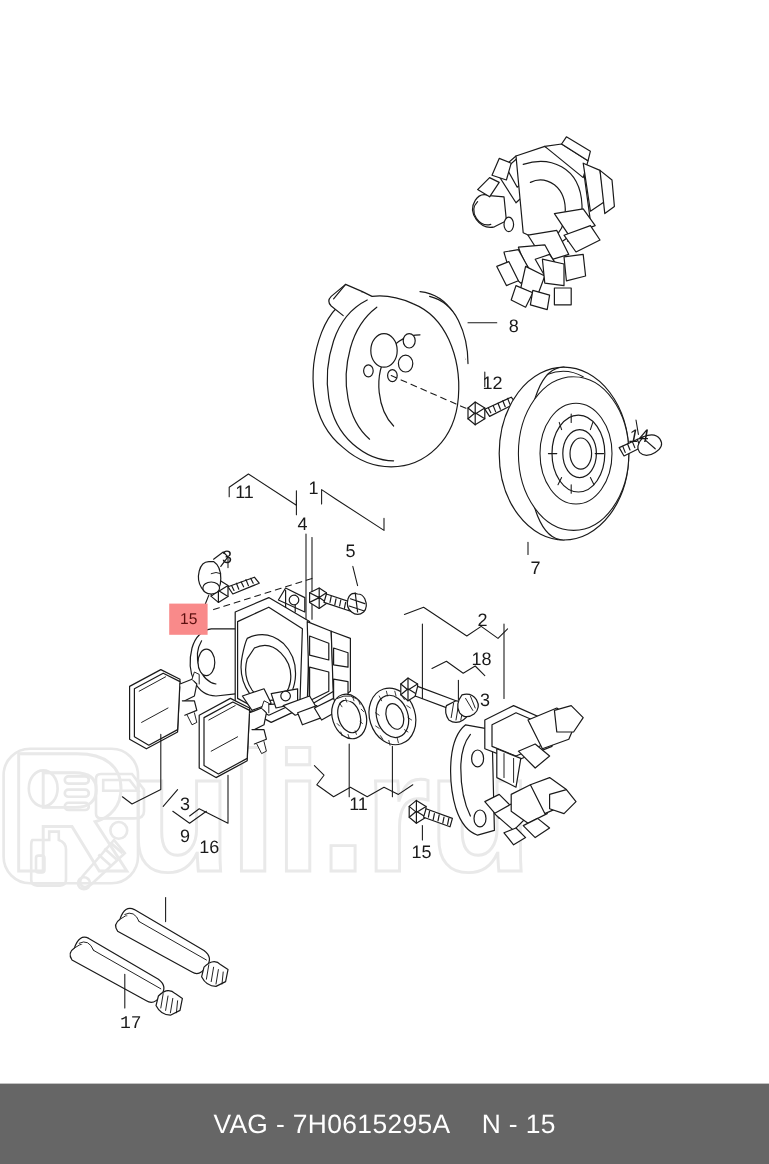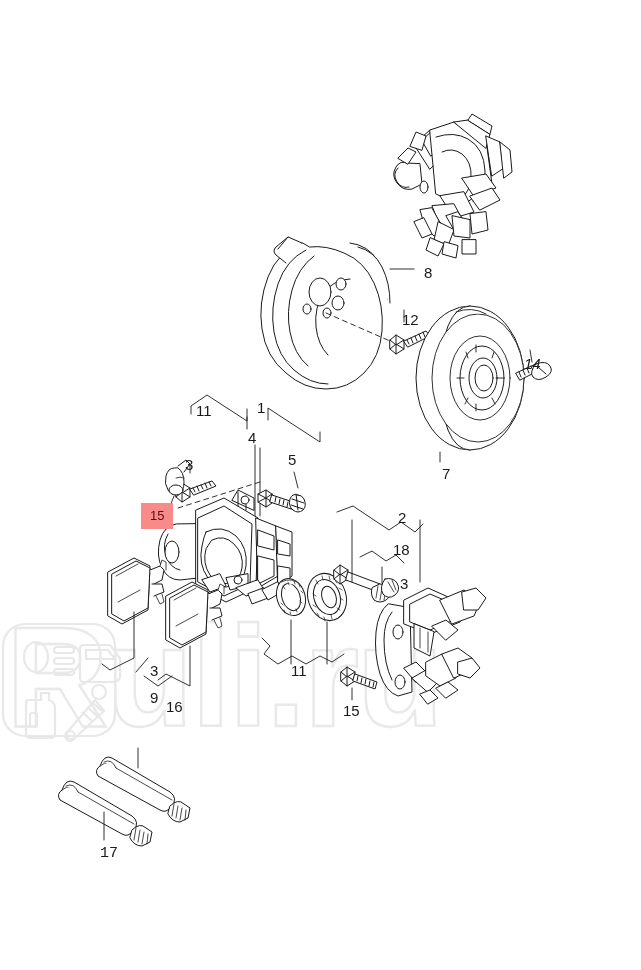--- a/index.html
+++ b/index.html
@@ -398,14 +398,20 @@
         <div class="callout" style="left: 150px; top: 663px;">3</div>
         <div class="callout" style="left: 150px; top: 690px;">9</div>
         <div class="callout" style="left: 291px; top: 663px;">11</div>
         <div class="callout" style="left: 343px; top: 703px;">15</div>
         <div class="callout" style="left: 134px; top: 699px; margin-left: 32px;">16</div>
         <div class="callout" style="left: 100px; top: 846px; font-family: Liberation Mono, monospace;">17</div>
       </div>
 
   </div>
 
+  <div id="footer-bar">
+    <div id="footer-inner">
+      <span class="footer-text">VAG - 7H0615295A</span>
+      <span class="footer-text">N - 15</span>
+    </div>
+  </div>
 
 </div>
 
 </body></html>

